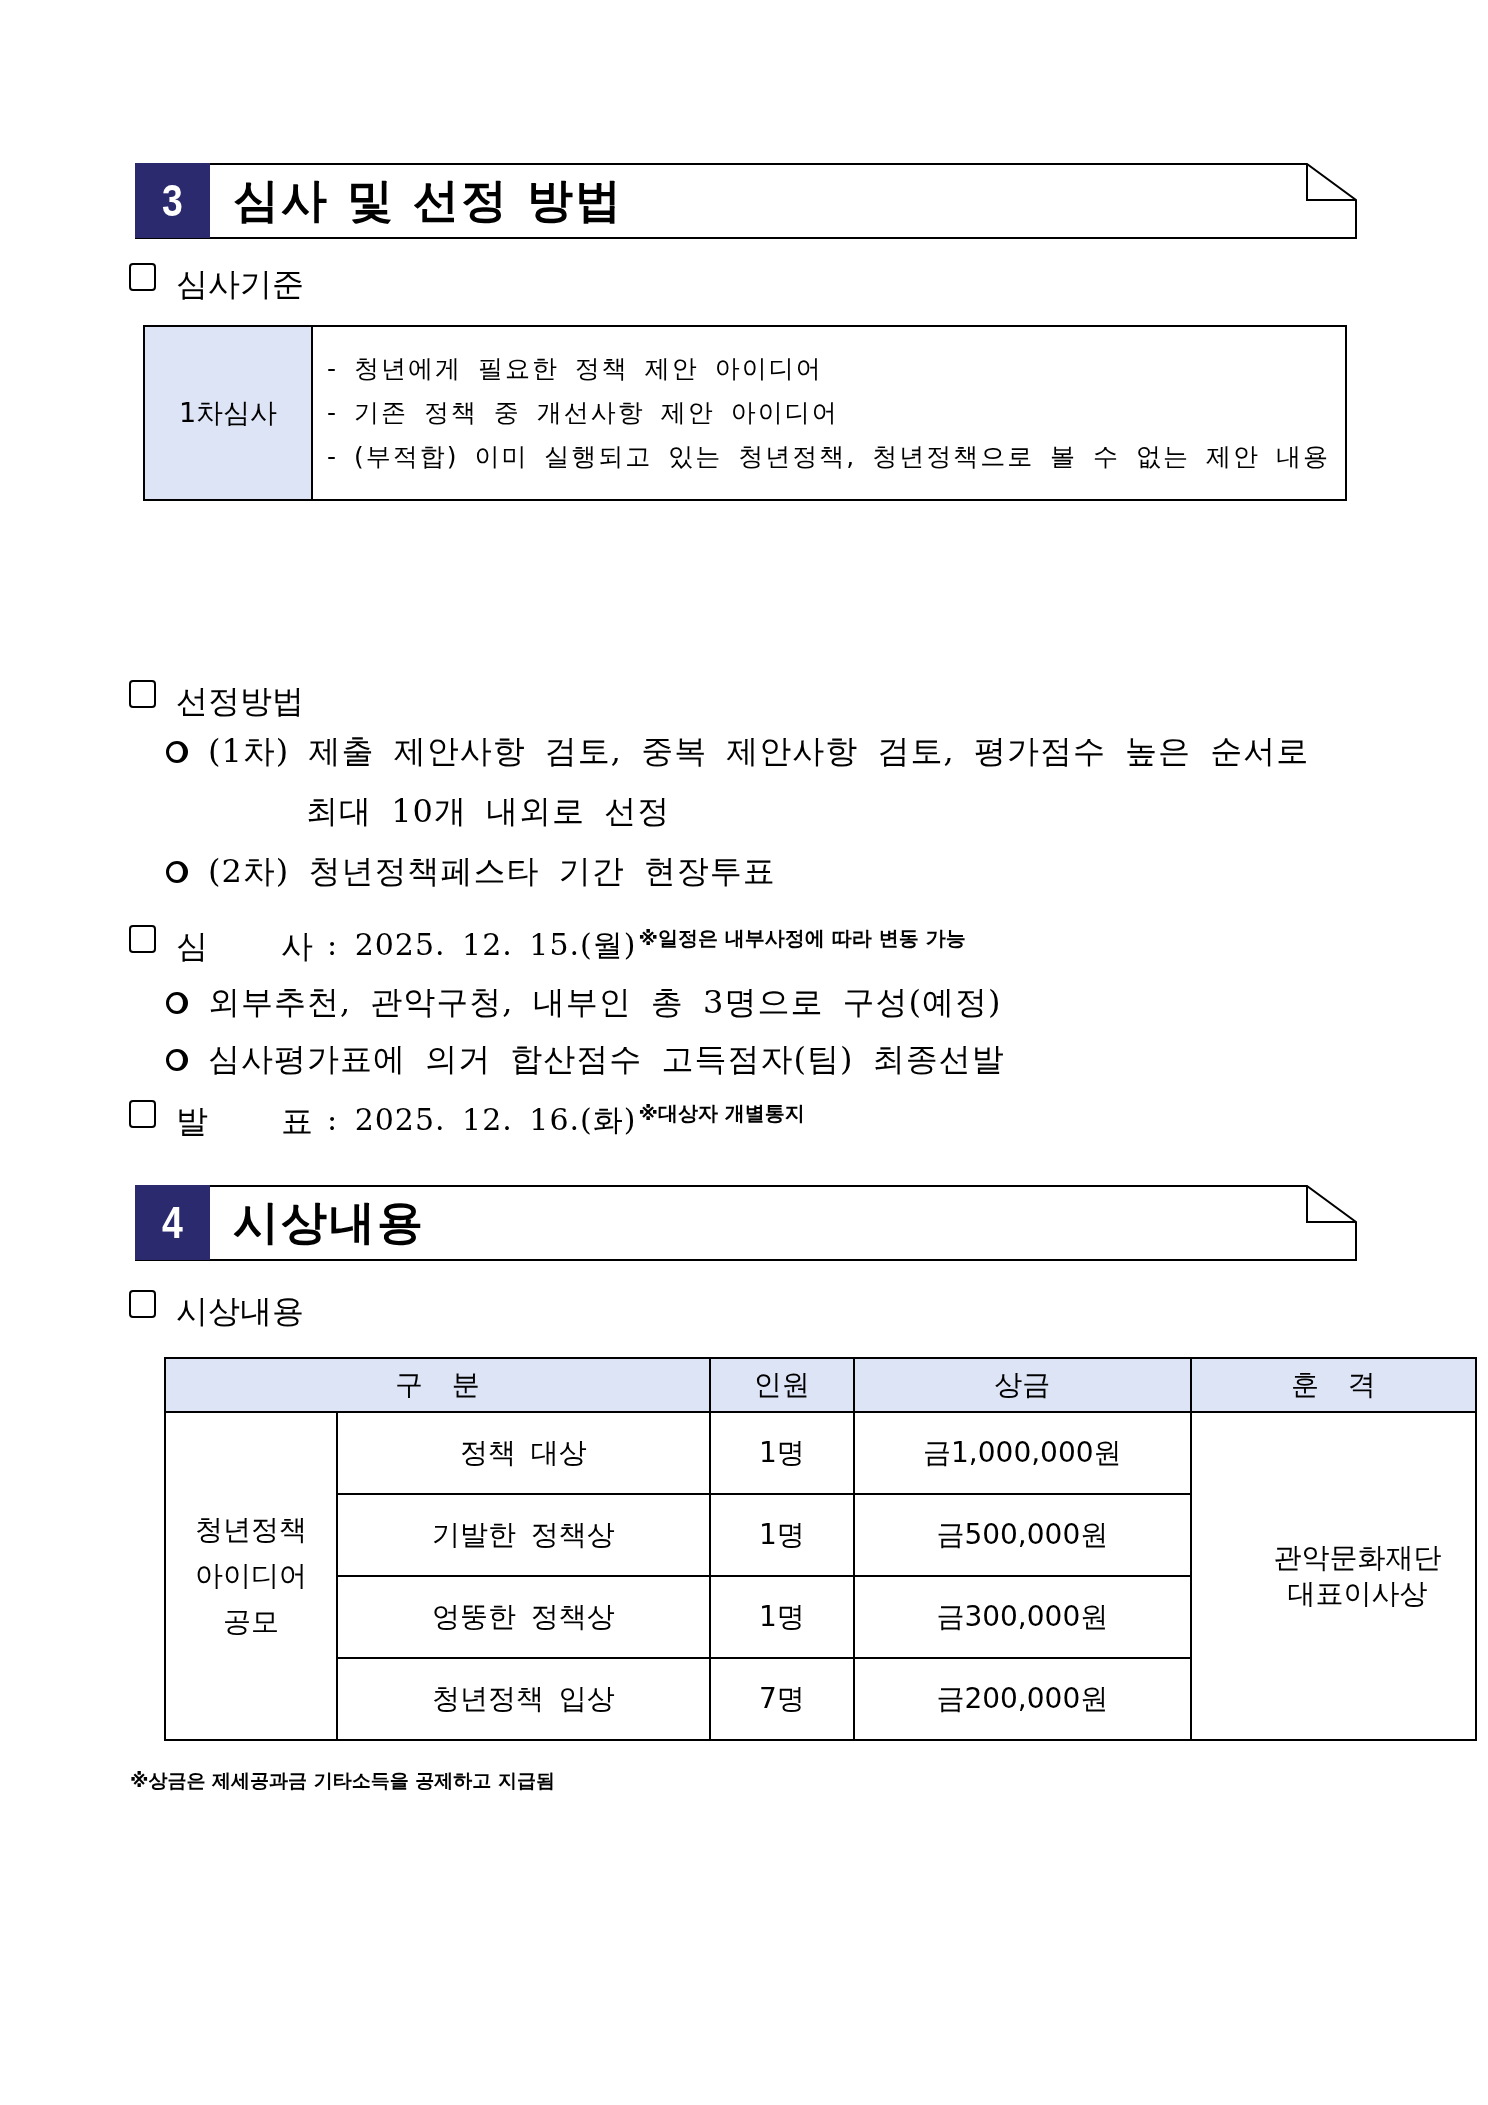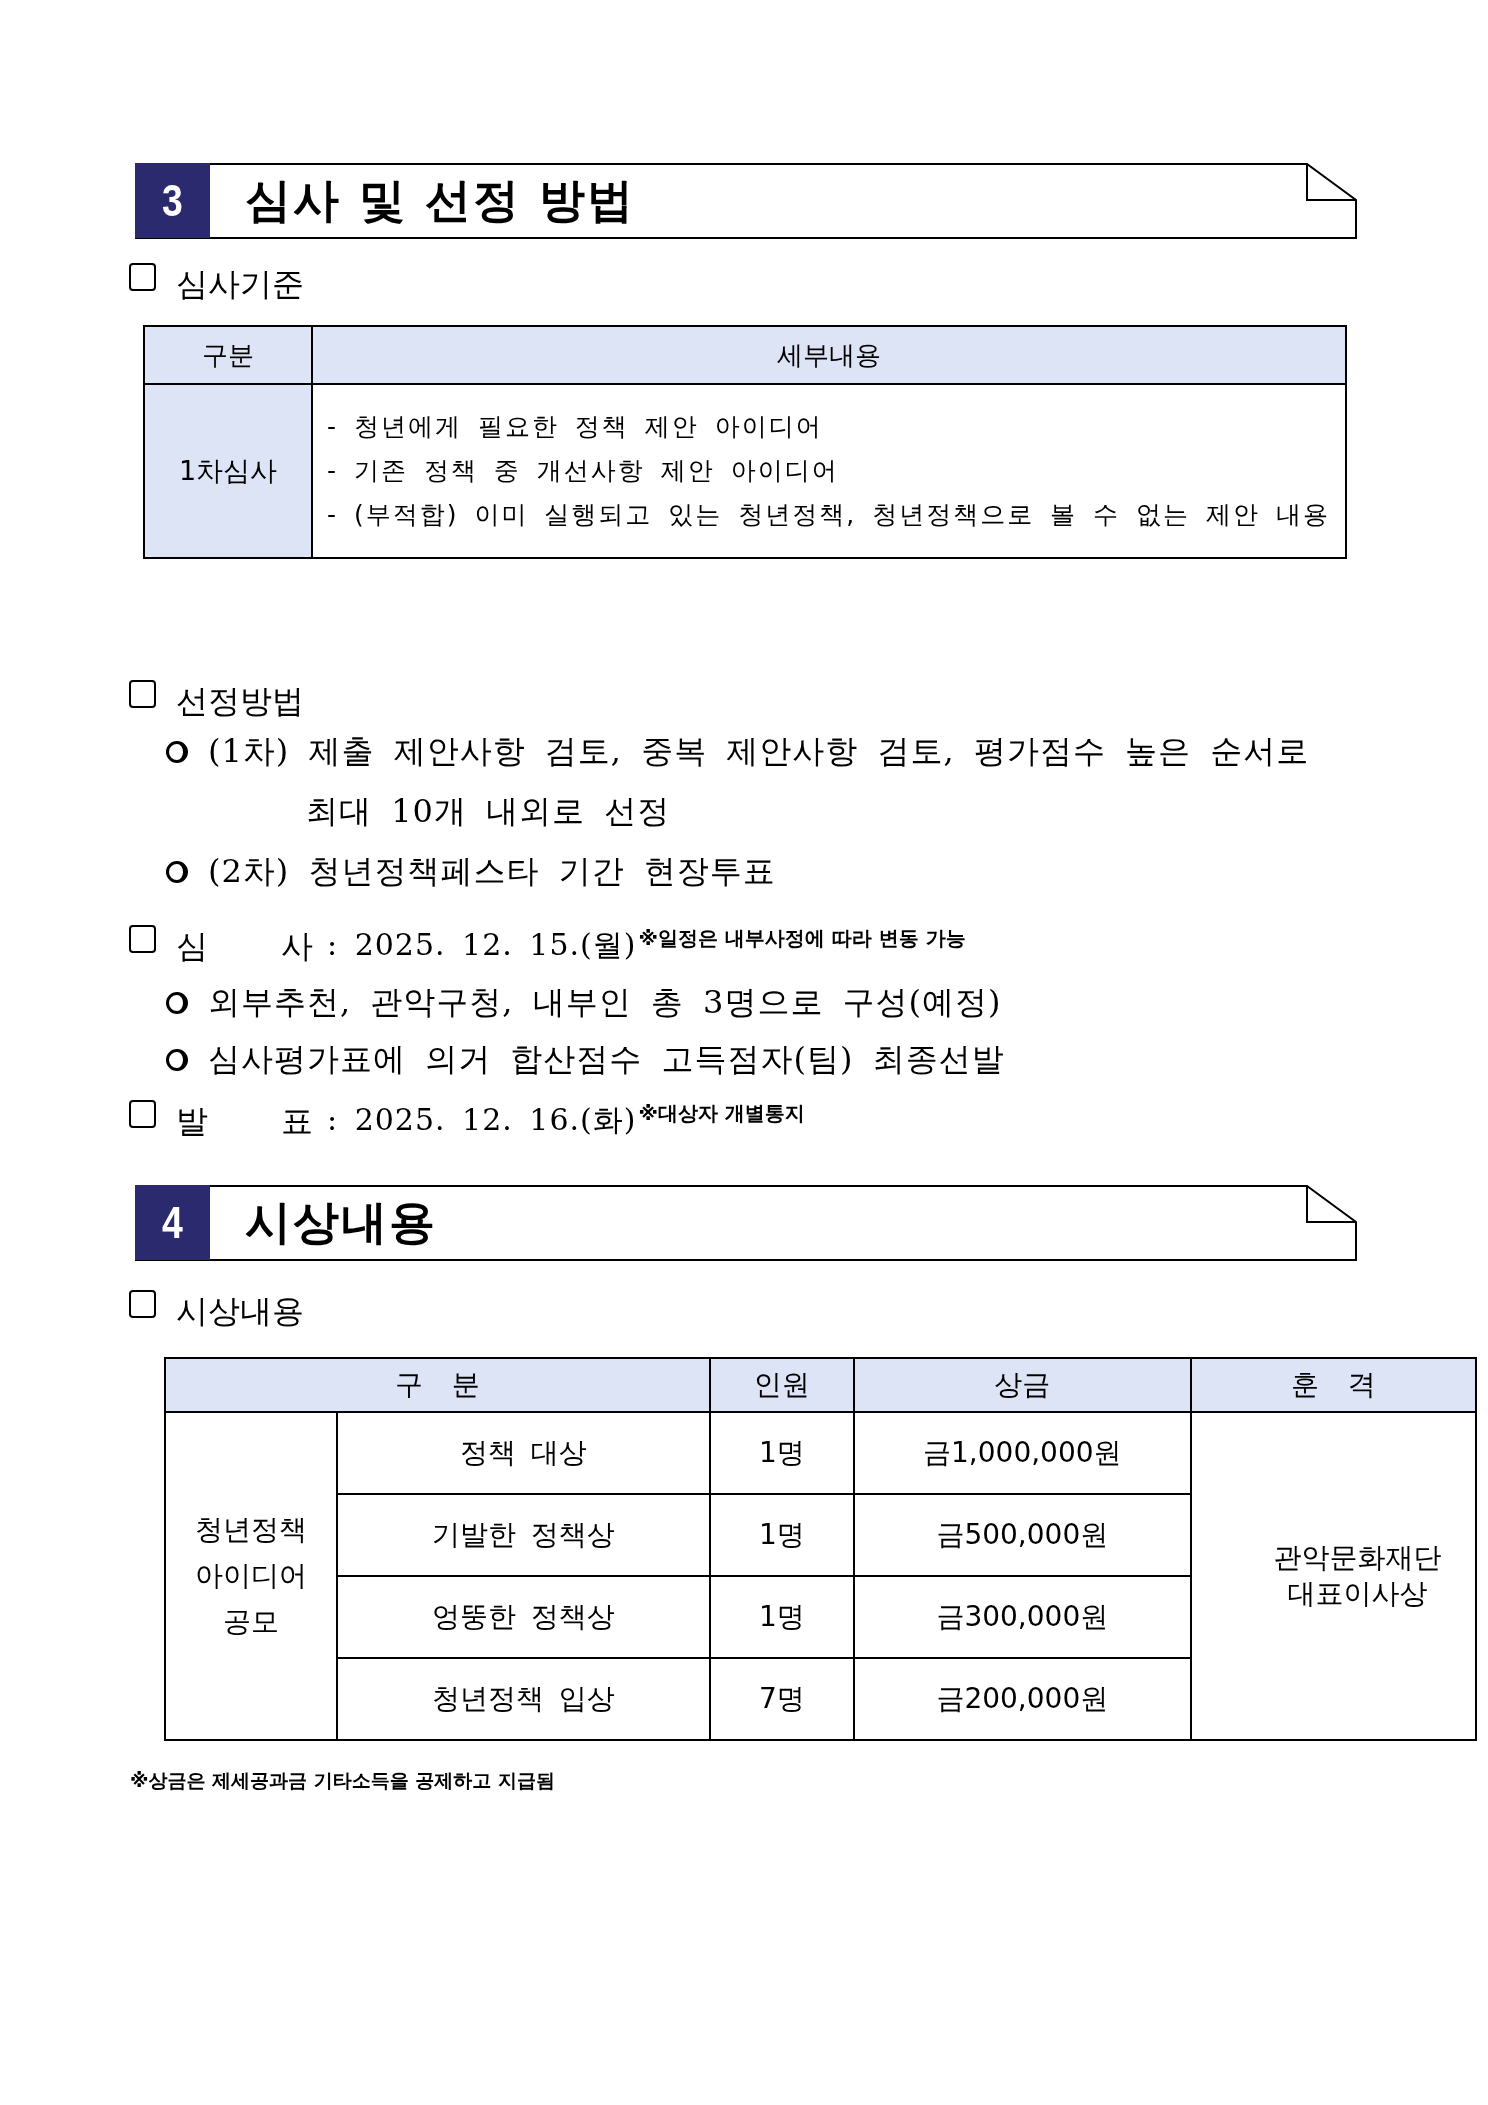--- a/index.html
+++ b/index.html
@@ -5,21 +5,21 @@
   html, body { margin:0; padding:0; background:#ffffff; }
   body { width:1488px; height:2105px; position:relative; overflow:hidden; color:#000; }
 
   
   .sec-head { position:absolute; left:135px; width:1222px; height:75px; }
   .sec-head svg { position:absolute; left:0; top:0; }
   .sec-num { position:absolute; left:0; top:0; width:75px; height:75px; background:#2b2a6e;
     color:#fff; font-family:"Liberation Sans","DejaVu Sans",sans-serif; font-weight:bold;
     font-size:44px; display:flex; align-items:center; justify-content:center; transform:scaleX(0.85); transform-origin:center; }
   .sec-num-wrap { position:absolute; left:0; top:0; width:75px; height:75px; background:#2b2a6e; }
-  .sec-title { position:absolute; left:110px; top:0; height:75px; line-height:75px;
+  .sec-title { position:absolute; left:98px; top:0; height:75px; line-height:75px;
     font-family:"DejaVu Sans","Liberation Sans",sans-serif; font-weight:bold; font-size:46px; letter-spacing:2px; }
 
   
   .chk-line { position:absolute; left:129px; height:40px; display:flex; align-items:flex-start; white-space:nowrap; }
   .chk { width:27px; height:28px; border:2.5px solid #000; border-radius:4px; box-sizing:border-box; margin-right:20px; flex:none; }
   .chk-text { font-family:"DejaVu Serif","Liberation Serif",serif; font-size:32px; }
   .small-note { font-family:"DejaVu Sans","Liberation Sans",sans-serif; font-size:20px; font-weight:bold; margin-left:2px; }
 
   
   .bul-line { position:absolute; left:166px; height:44px; display:flex; align-items:center; white-space:nowrap; }
@@ -59,24 +59,20 @@
   <div class="sec-title">심사 및 선정 방법</div>
 </div>
 
 <div class="chk-line" style="top:263px;">
   <span class="chk"></span>
   <span class="chk-text">심사기준</span>
 </div>
 
 <table class="t1">
   <tbody>
-      <tr class="hdr">
-    <th style="width:166px;">구분</th>
-    <th>세부내용</th>
-  </tr>
   <tr class="r1">
     <td class="c1 hdr">1차심사</td>
     <td class="c2">
       <div class="detail-line">- 청년에게 필요한 정책 제안 아이디어</div>
       <div class="detail-line">- 기존 정책 중 개선사항 제안 아이디어</div>
       <div class="detail-line">- (부적합) 이미 실행되고 있는 청년정책, 청년정책으로 볼 수 없는 제안 내용</div>
     </td>
   </tr>
 </tbody>
   </table>

